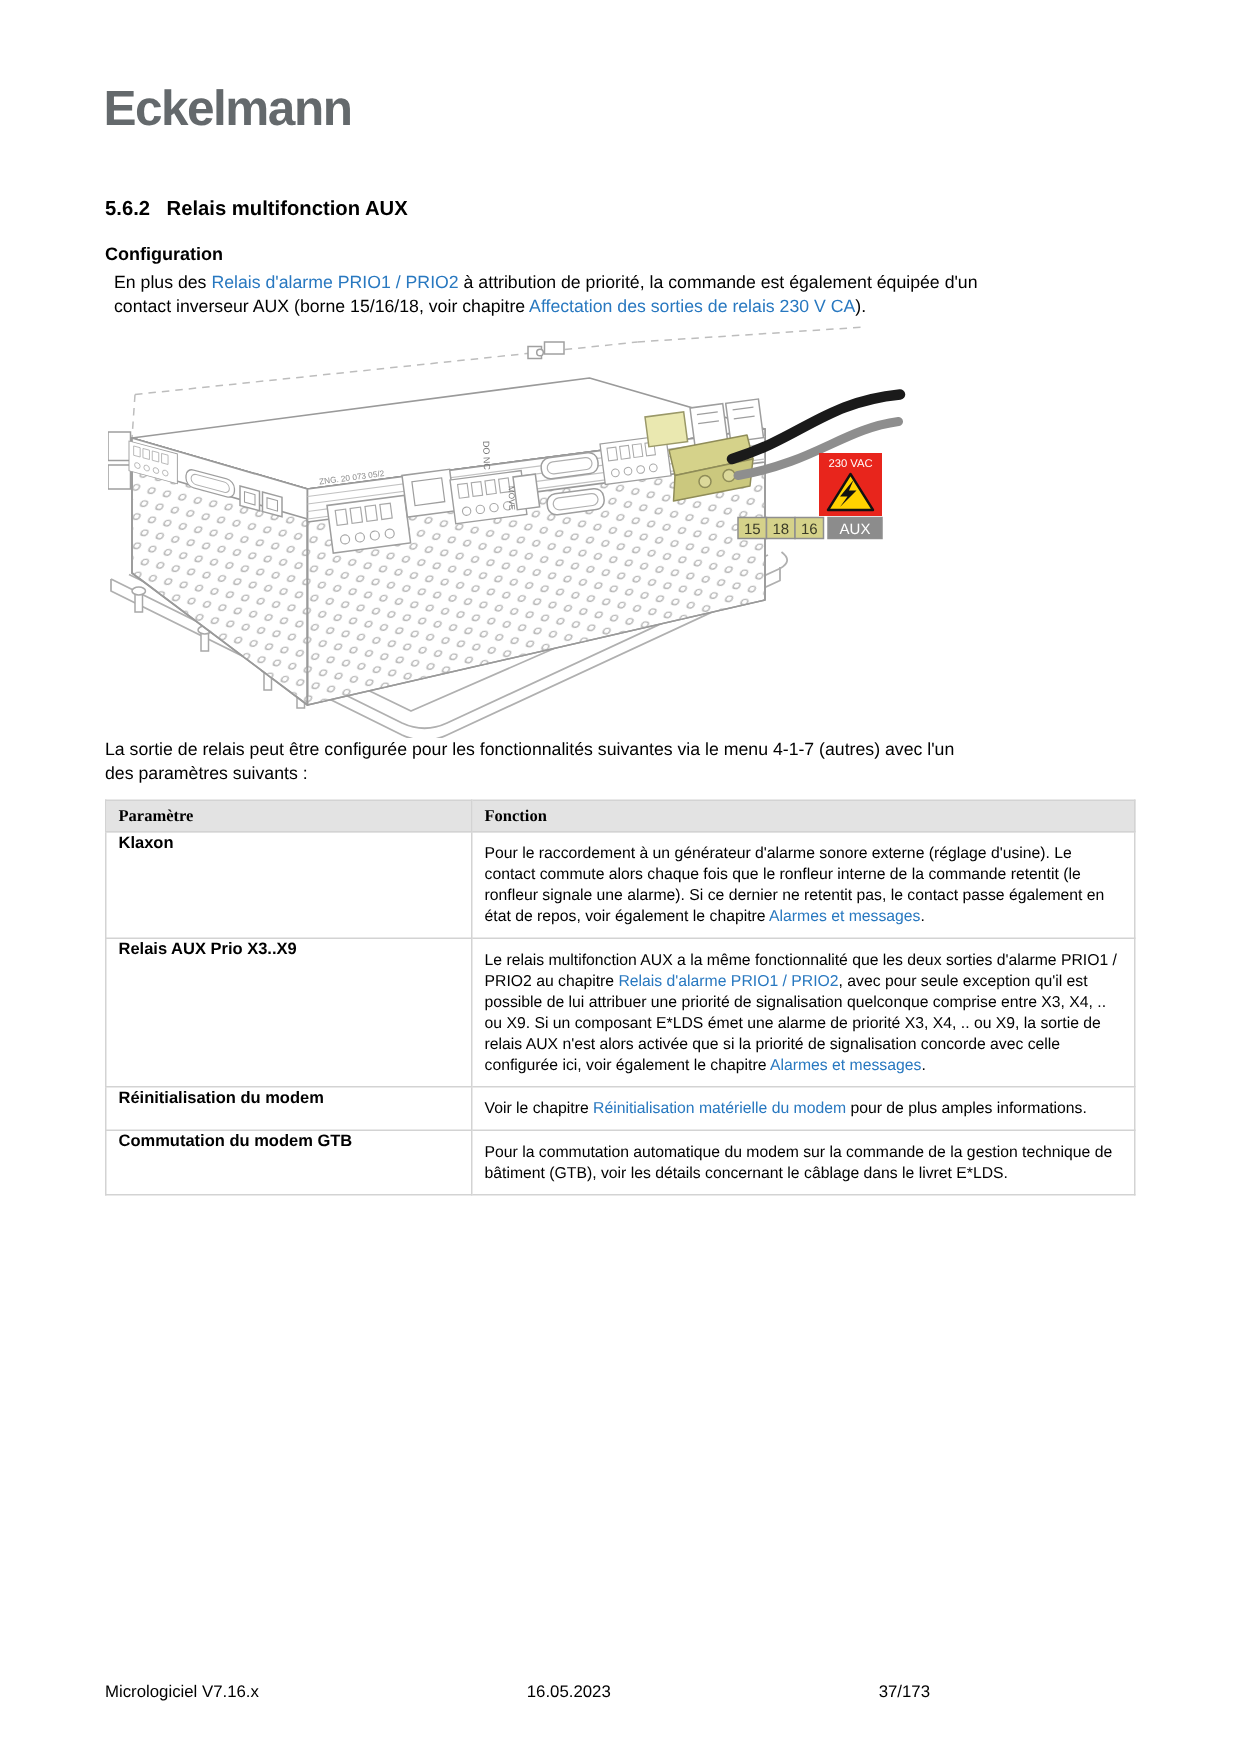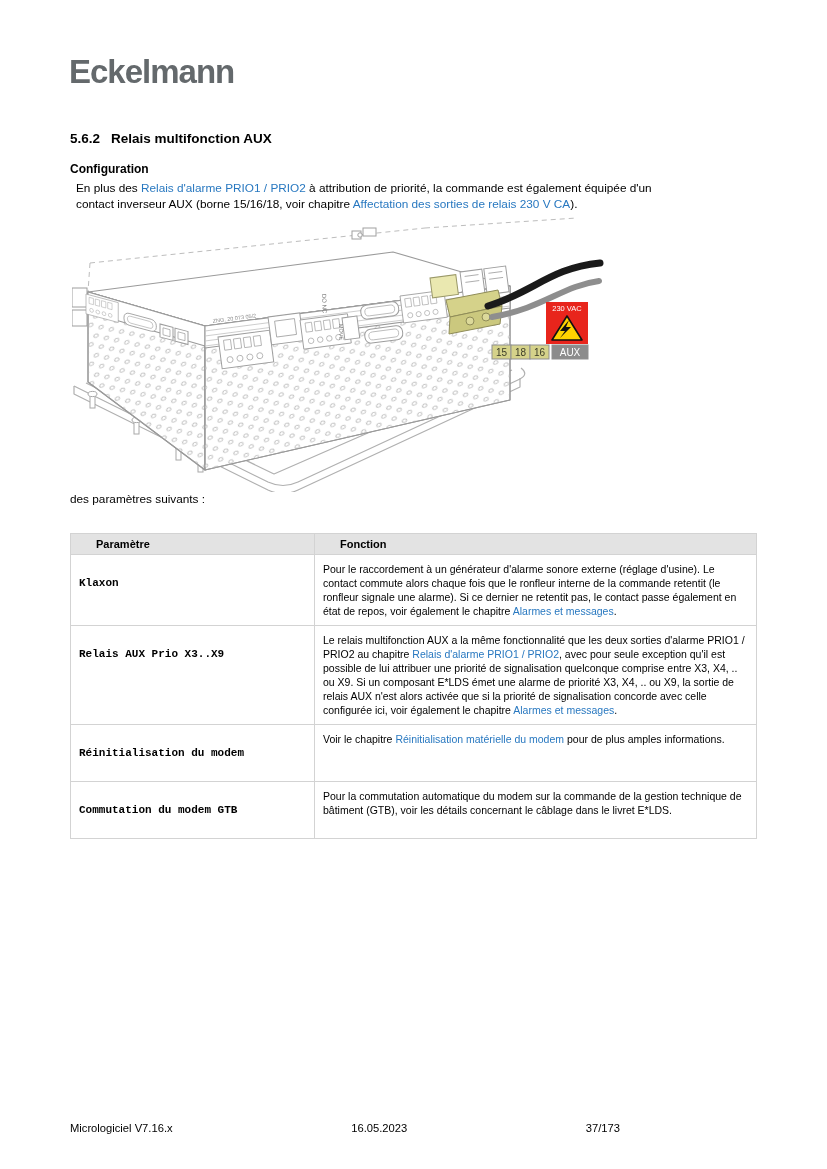--- a/index.html
+++ b/index.html
@@ -31,23 +31,23 @@
   .doc-link{color:#2878c0;}
   .figure-wrap{position:absolute;left:72px;top:210px;width:540px;height:282px;}
   table.param-table{
     position:absolute;left:70px;top:533px;width:687px;
     border-collapse:collapse;table-layout:fixed;
   }
   .param-table th,.param-table td{
     border:1px solid #d3d3d3;vertical-align:top;text-align:left;
   }
   .param-table thead th{
-    background:#e3e3e3;font-size:11px;font-weight:bold;padding:4px 25px;
-  }
-  td.param-cell{font-weight:bold;font-size:11px;padding:22px 8px;font-family:Liberation Mono, monospace;}
+    background:#e3e3e3;font-size:11px;font-weight:bold;padding:4px 8px;font-family:Liberation Serif, serif;
+  }
+  td.param-cell{font-weight:bold;font-size:11px;padding:1px 8px;}
   td.func-cell{font-size:10.5px;line-height:14px;padding:7px 8px;margin-top:20px;}
   .footer{
     position:absolute;left:70px;top:1122px;width:550px;
     display:flex;justify-content:space-between;font-size:11.2px;
   }
   svg text{font-family:"Liberation Sans",sans-serif;}
 </style>
 </head>
 <body>
 
@@ -193,20 +193,21 @@
     <rect x="480" y="135" width="36" height="14" fill="#8c8c8c"></rect>
     <text x="429.5" y="146" text-anchor="middle" font-size="10" fill="#3c3c28" stroke="none">15</text>
     <text x="448.5" y="146" text-anchor="middle" font-size="10" fill="#3c3c28" stroke="none">18</text>
     <text x="467.5" y="146" text-anchor="middle" font-size="10" fill="#3c3c28" stroke="none">16</text>
     <text x="498" y="146" text-anchor="middle" font-size="10" fill="#ffffff" stroke="none">AUX</text>
   </g>
 </svg>
 </div>
 
 <div class="body-par">
+  <div>La sortie de relais peut être configurée pour les fonctionnalités suivantes via le menu 4-1-7 (autres) avec l'un</div>
   <div>des paramètres suivants :</div>
 </div>
 
 <table class="param-table">
   <colgroup>
       <col style="width:244px">
       <col>
     </colgroup>
   <thead>
     <tr>

